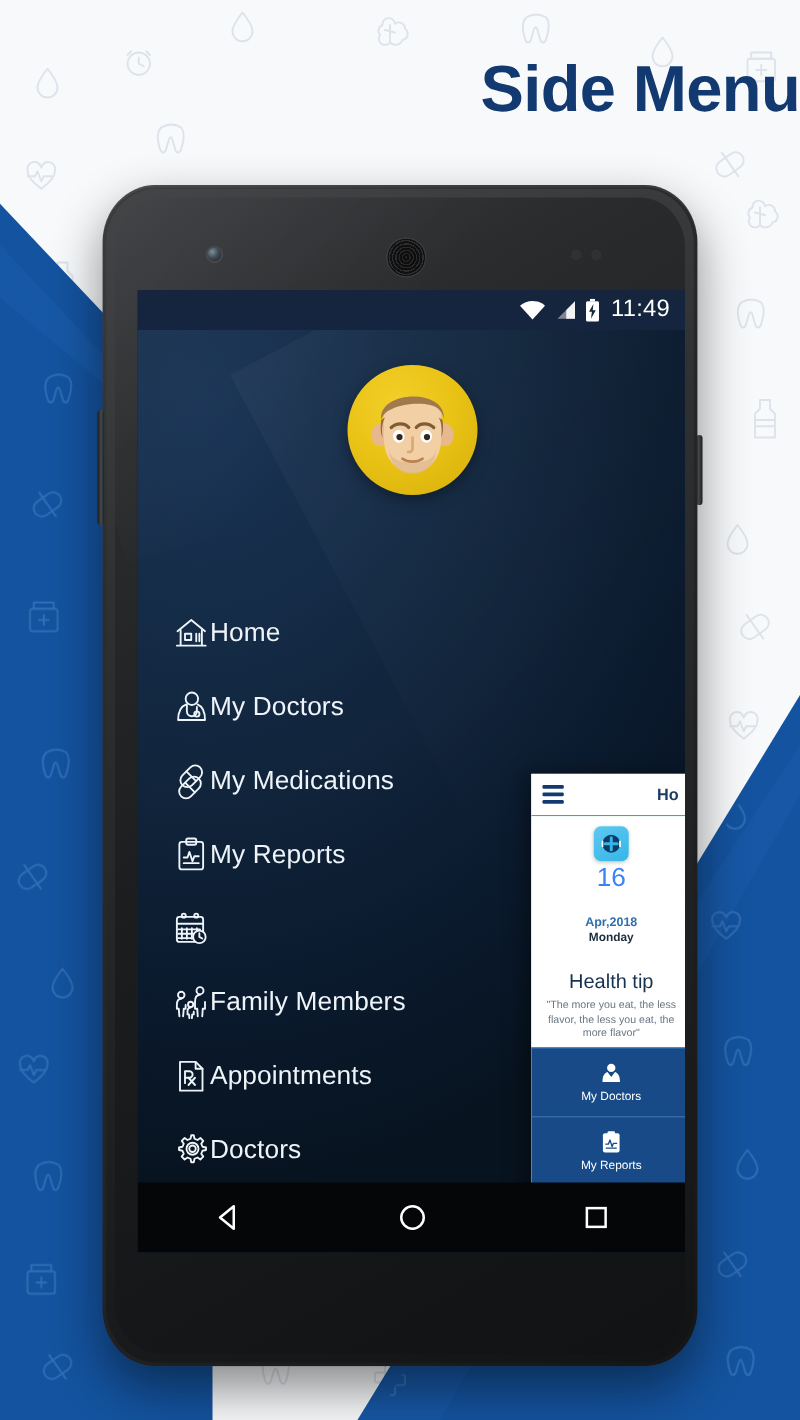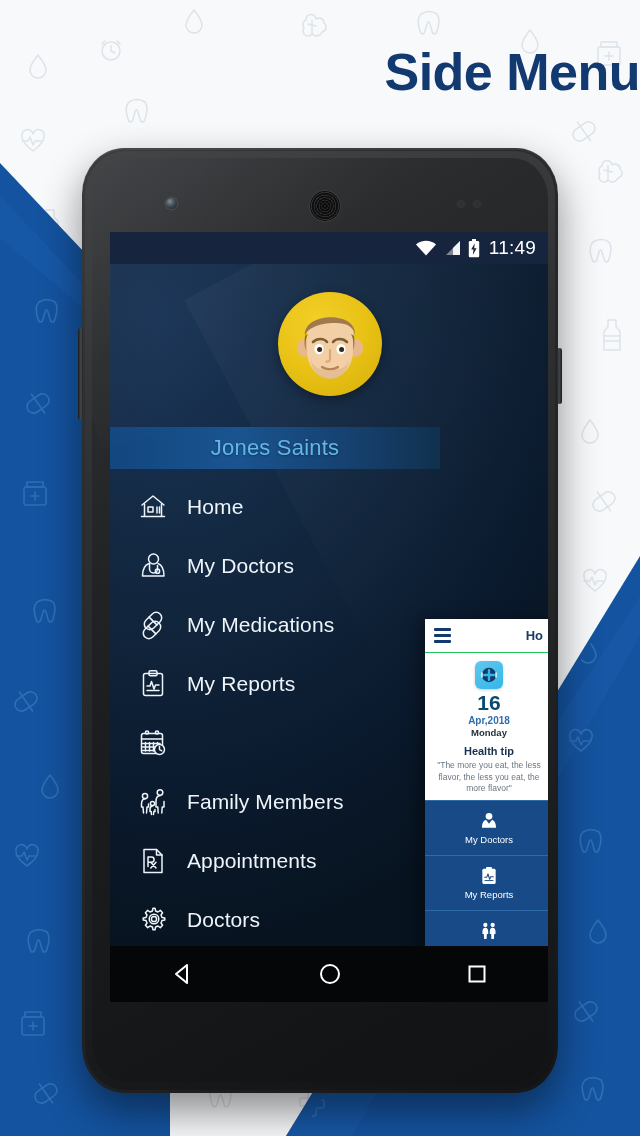--- a/index.html
+++ b/index.html
@@ -133,21 +133,21 @@
   }
   #user-name{
     color:#63b7e8; font-size:22px; letter-spacing:0.2px;
     text-shadow:0 1px 2px rgba(0,0,0,0.35);
   }
 
   
   #menu-list{ position:absolute; left:0; top:213px; width:440px; }
   .menu-item{
     display:flex; align-items:center;
-    height:59px; padding-left:28px; gap:19px;
+    height:59px; padding-left:28px; 
   }
   .menu-icon{ width:30px; height:30px; flex:0 0 30px; display:flex;
     align-items:center; justify-content:center; }
   .menu-icon svg{ width:30px; height:30px; display:block; }
   .menu-label{ color:#eef4fa; font-size:21px; letter-spacing:0.1px; }
 
   
   #preview-card{
     position:absolute; left:315px; top:355px;
     width:128px; height:338px;
@@ -166,24 +166,24 @@
   #pc-hamburger span{ display:block; width:17px; height:3px; background:#123a70; border-radius:1px; }
   #pc-title{ color:#1b3c63; font-size:13px; font-weight:bold; padding-right:1px; }
 
   #pc-body{ padding:8px 6px 6px; text-align:center; background:#fff; }
   #pc-date-icon{
     width:28px; height:28px; border-radius:6px; margin:0 auto 3px;
     background:linear-gradient(150deg,#5fc8f0 0%,#34b6e8 100%);
     display:flex; align-items:center; justify-content:center;
     box-shadow:0 1px 3px rgba(0,0,0,0.2);
   }
-  #pc-day-num{ color:#0c4a6e; font-size:21px; font-weight:bold; line-height:1.05; }
-  #pc-month{ color:#2f6fae; font-size:10px; font-weight:bold; margin-top:1px; }
+  #pc-day-num{ color:#3b82f6; font-size:21px; font-weight:normal; line-height:1.05; }
+  #pc-month{ color:#2f6fae; font-size:10px; font-weight:bold; margin-top:19px; }
   #pc-weekday{ color:#1d2d3c; font-size:9.5px; font-weight:bold; margin-top:1px; }
-  #pc-tip-title{ color:#16324f; font-size:11px; font-weight:bold; margin-top:7px; }
+  #pc-tip-title{ color:#16324f; font-size:16px; font-weight:normal; margin-top:21px; }
   #pc-tip-text{ color:#6a7682; font-size:8.5px; line-height:1.35; margin-top:3px; padding:0 3px; }
 
   .pc-tile{
     height:55px; background:#174a86;
     border-top:1px solid #2f6aa8;
     display:flex; flex-direction:column; align-items:center; justify-content:center; gap:3px;
   }
   .pc-tile .pc-tile-icon{ width:20px; height:20px; display:flex; align-items:center; justify-content:center; }
   .pc-tile .pc-tile-icon svg{ width:20px; height:20px; display:block; }
   .pc-tile-label{ color:#ffffff; font-size:9.5px; }
@@ -412,23 +412,20 @@
 
                 <path d="M52 58 L52 67 C52 69 50 70 48.5 69.5" stroke="#dba877" stroke-width="2.2" fill="none" stroke-linecap="round"></path>
 
                 <path d="M33 66 C33 80 42 87 52 87 C62 87 71 80 71 66 C71 74 64 78 52 78 C40 78 33 74 33 66 Z" fill="#e0b98f" opacity="0.75"></path>
 
                 <path d="M44 75 C48 78 56 78 60 75" stroke="#b98052" stroke-width="2.2" fill="none" stroke-linecap="round"></path>
               </svg>
             </div>
           </div>
 
-          <div id="name-bar">
-            <span id="user-name">Jones Saints</span>
-          </div>
 
           <div id="menu-list">
 
             <div class="menu-item">
               <span class="menu-icon">
                 <svg viewBox="0 0 30 30" fill="none" stroke="#eef4fa" stroke-width="1.5" stroke-linecap="round" stroke-linejoin="round">
                   <path d="M4 13 L15 4 L26 13"></path>
                     <path d="M6.5 12 L6.5 24 M23.5 12 L23.5 24"></path>
                   <path d="M3.5 24.5 L26.5 24.5"></path>
                     <rect x="10" y="15" width="5" height="5"></rect>

